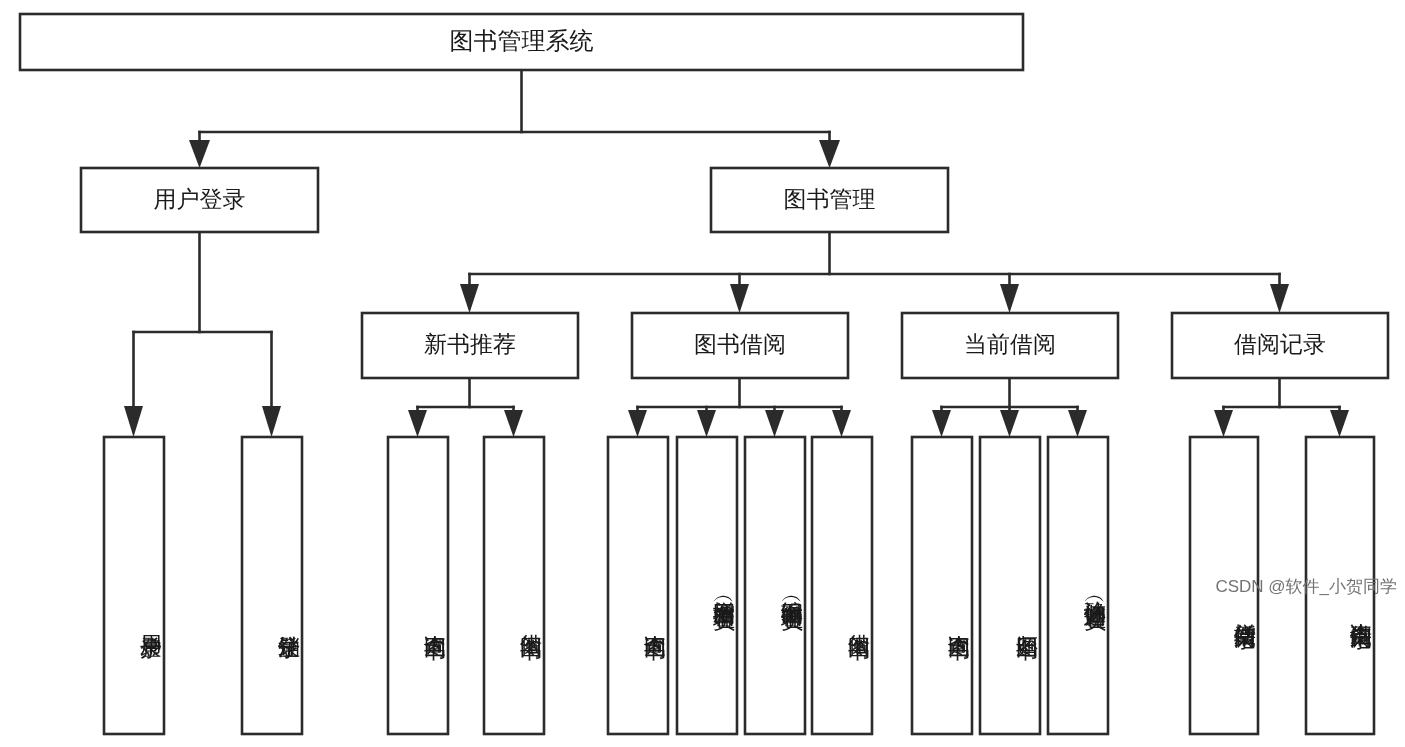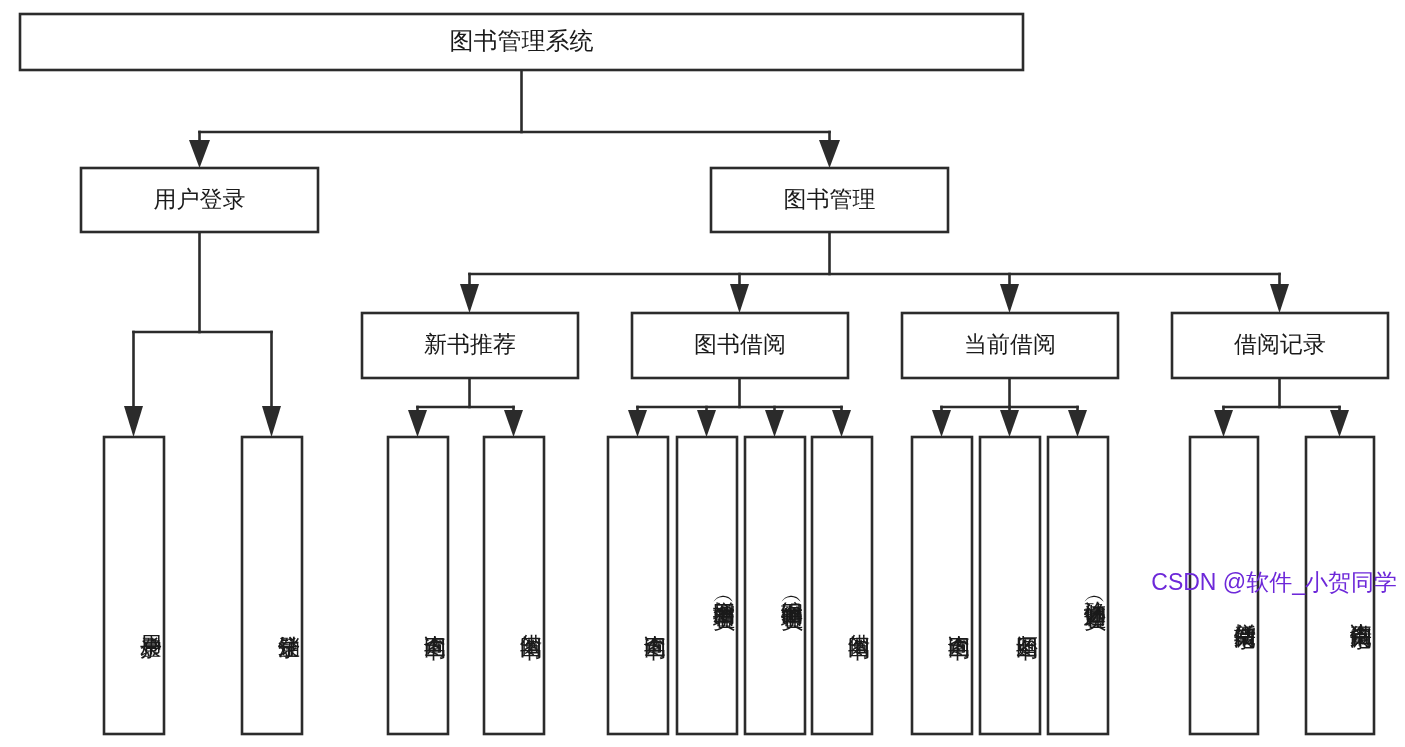--- a/index.html
+++ b/index.html
@@ -68,22 +68,22 @@
     align-items: flex-start;
     justify-content: center;
     white-space: nowrap;
     pointer-events: none;
   }
   .watermark {
     position: absolute;
     right: 8px;
     bottom: 6px;
     font-family: "Liberation Sans", "DejaVu Sans", sans-serif;
-    font-size: 23px;
-    color: #6d28d9;
+    font-size: 17px;
+    color: #737373;
     white-space: nowrap;
   }
 </style>
 </head>
 <body>
 
 <div id="diagram-root">
 
   <svg class="diagram-canvas" viewBox="0 0 1405 747">
 

